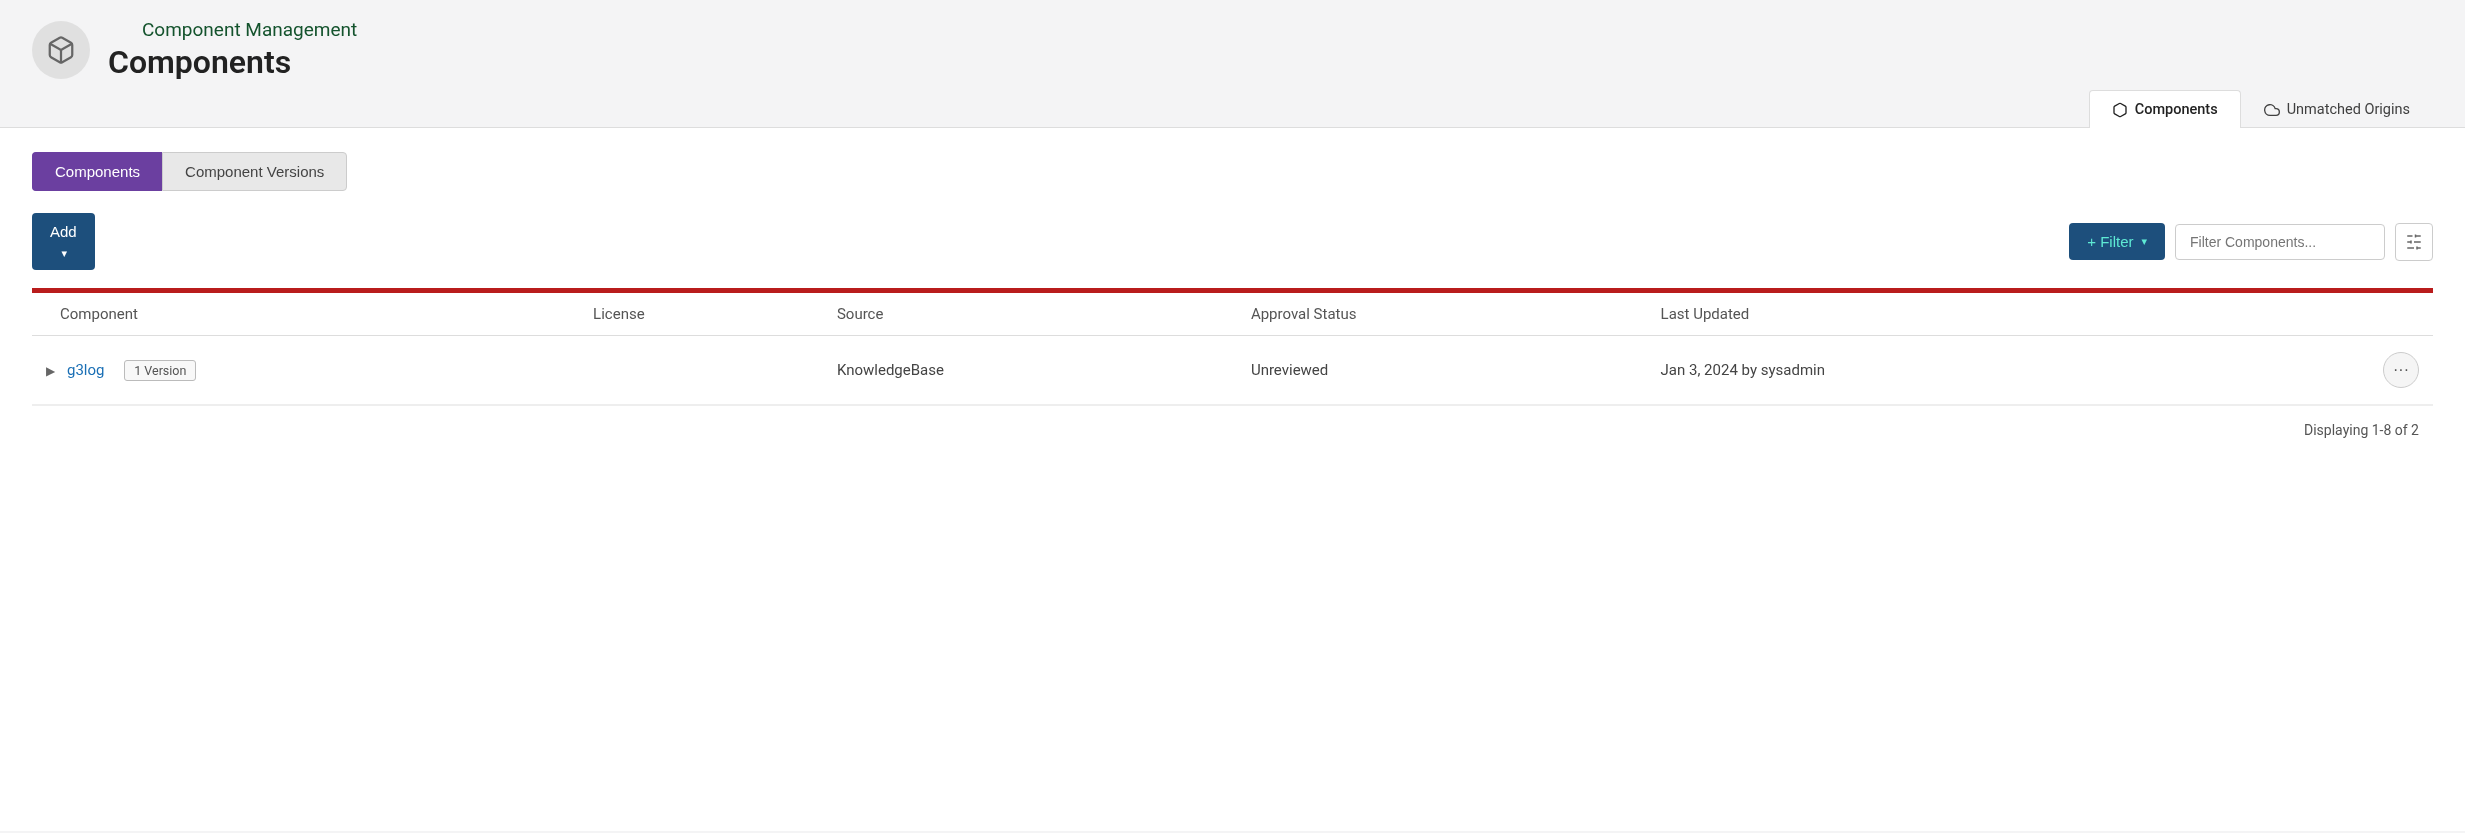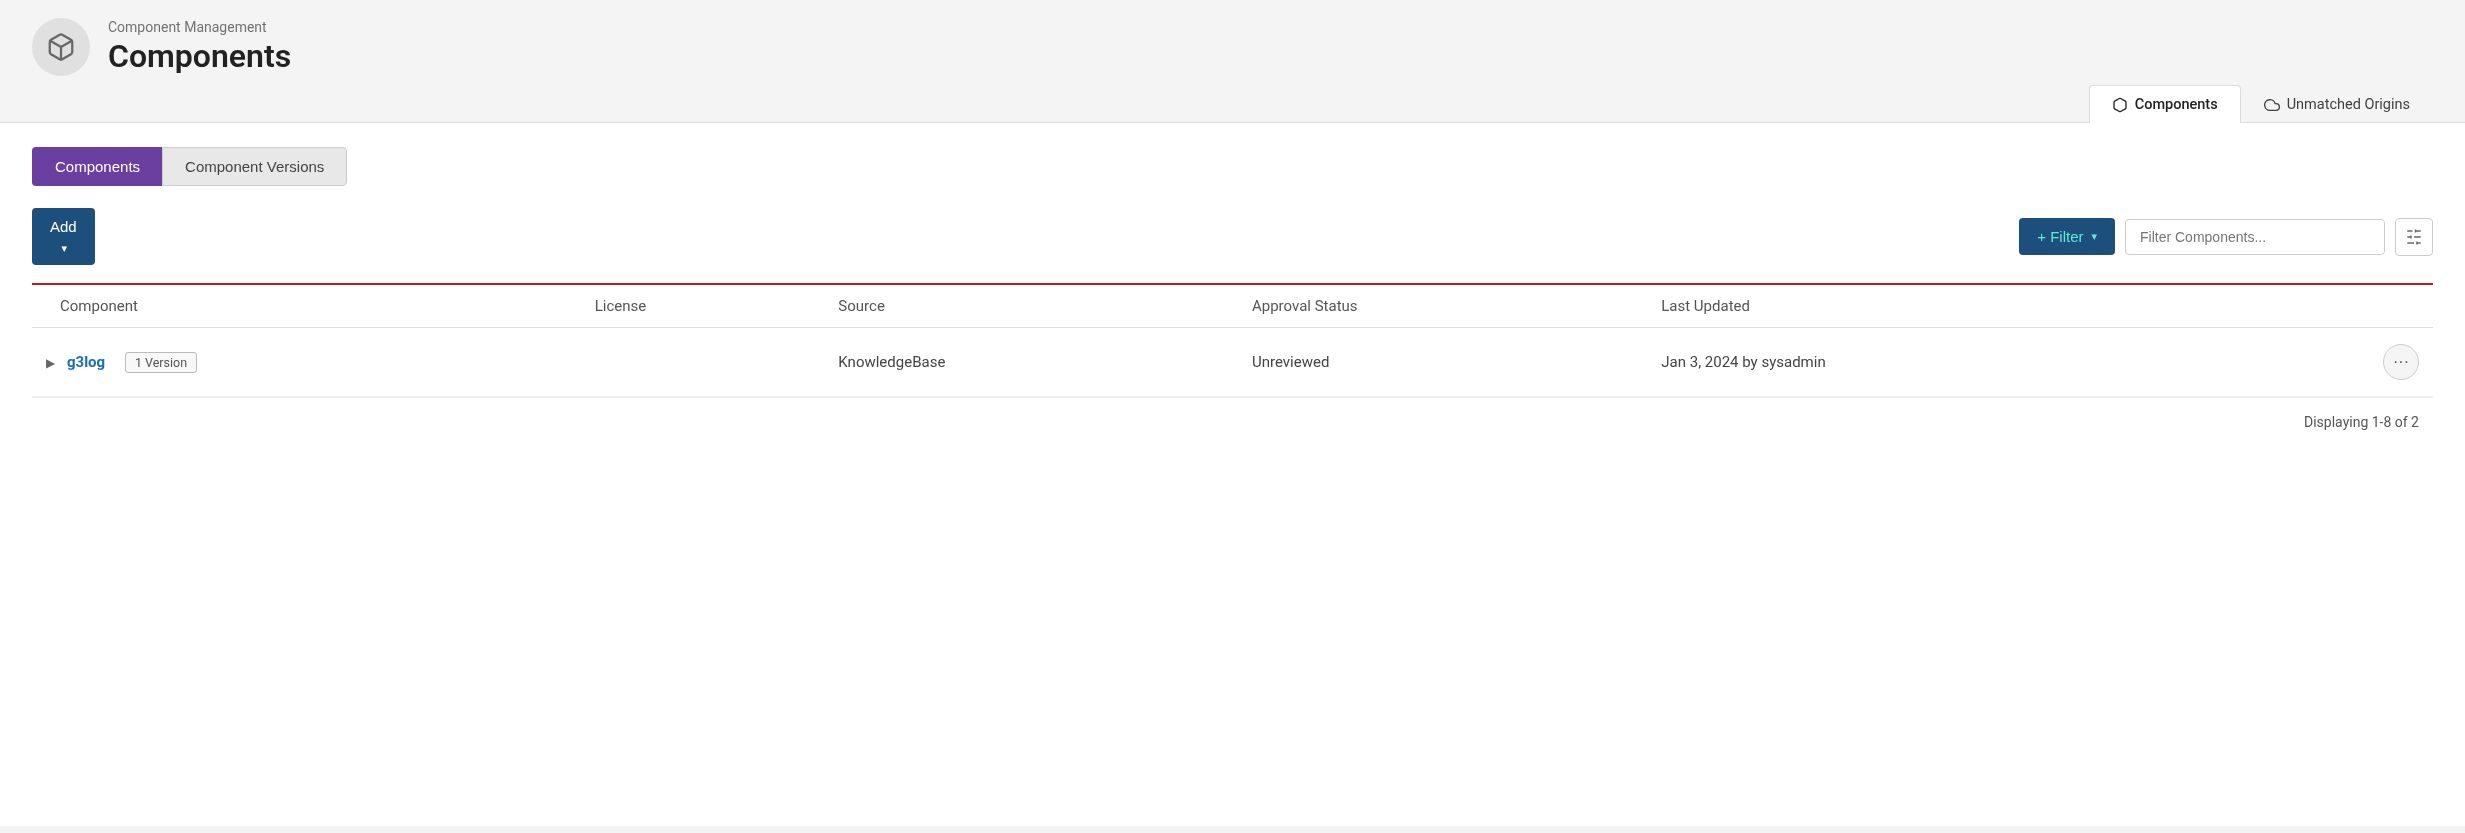--- a/index.html
+++ b/index.html
@@ -40,23 +40,24 @@
       height: 30px;
       color: #666;
     }
 
     .header-text {
       display: flex;
       flex-direction: column;
     }
 
     .header-subtitle {
-      font-size: 14px;
-      color: #737373;
+      font-size: 19px;
+      color: #14532d;
       margin-bottom: 2px;
+      margin-left: 34px;
     }
 
     .header-title {
       font-size: 32px;
       font-weight: 600;
       color: #222;
     }
 
     
     .tab-bar {
@@ -185,21 +186,21 @@
     .filter-btn .chevron {
       font-size: 11px;
     }
 
     .filter-input {
       padding: 9px 14px;
       border: 1px solid #ccc;
       border-radius: 4px;
       font-size: 14px;
       color: #999;
-      width: 260px;
+      width: 210px;
       outline: none;
     }
 
     .filter-settings-btn {
       width: 38px;
       height: 38px;
       display: flex;
       align-items: center;
       justify-content: center;
       border: 1px solid #ccc;
@@ -210,21 +211,21 @@
       font-size: 16px;
     }
 
     
     .data-table {
       width: 100%;
       border-collapse: collapse;
     }
 
     .data-table thead tr {
-      border-top: 2px solid #b91c1c;
+      border-top: 5px solid #b91c1c;
       border-bottom: 1px solid #ddd;
     }
 
     .data-table th {
       padding: 12px 14px;
       text-align: left;
       font-weight: 400;
       color: #555;
       font-size: 15px;
     }
@@ -251,21 +252,21 @@
     .row-expander {
       color: #666;
       font-size: 12px;
       cursor: pointer;
       margin-right: 8px;
     }
 
     .component-link {
       color: #1a6fb5;
       text-decoration: none;
-      font-weight: 700;
+      font-weight: 400;
     }
 
     .version-badge {
       display: inline-block;
       padding: 2px 9px;
       border: 1px solid #bbb;
       border-radius: 3px;
       font-size: 12.5px;
       color: #555;
       margin-left: 16px;

